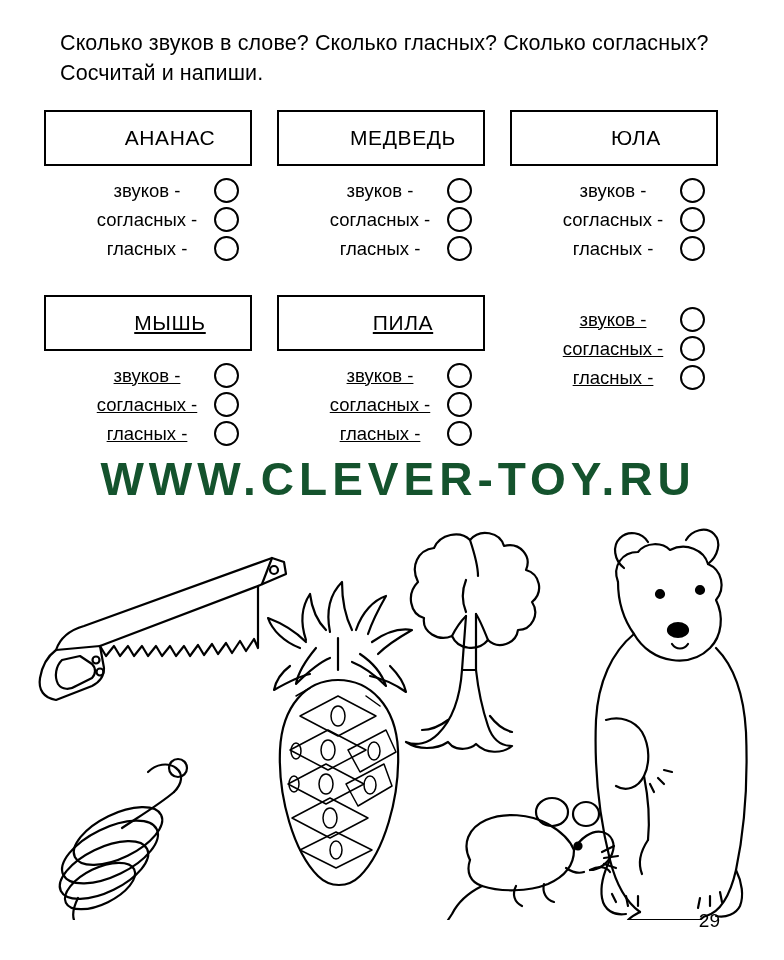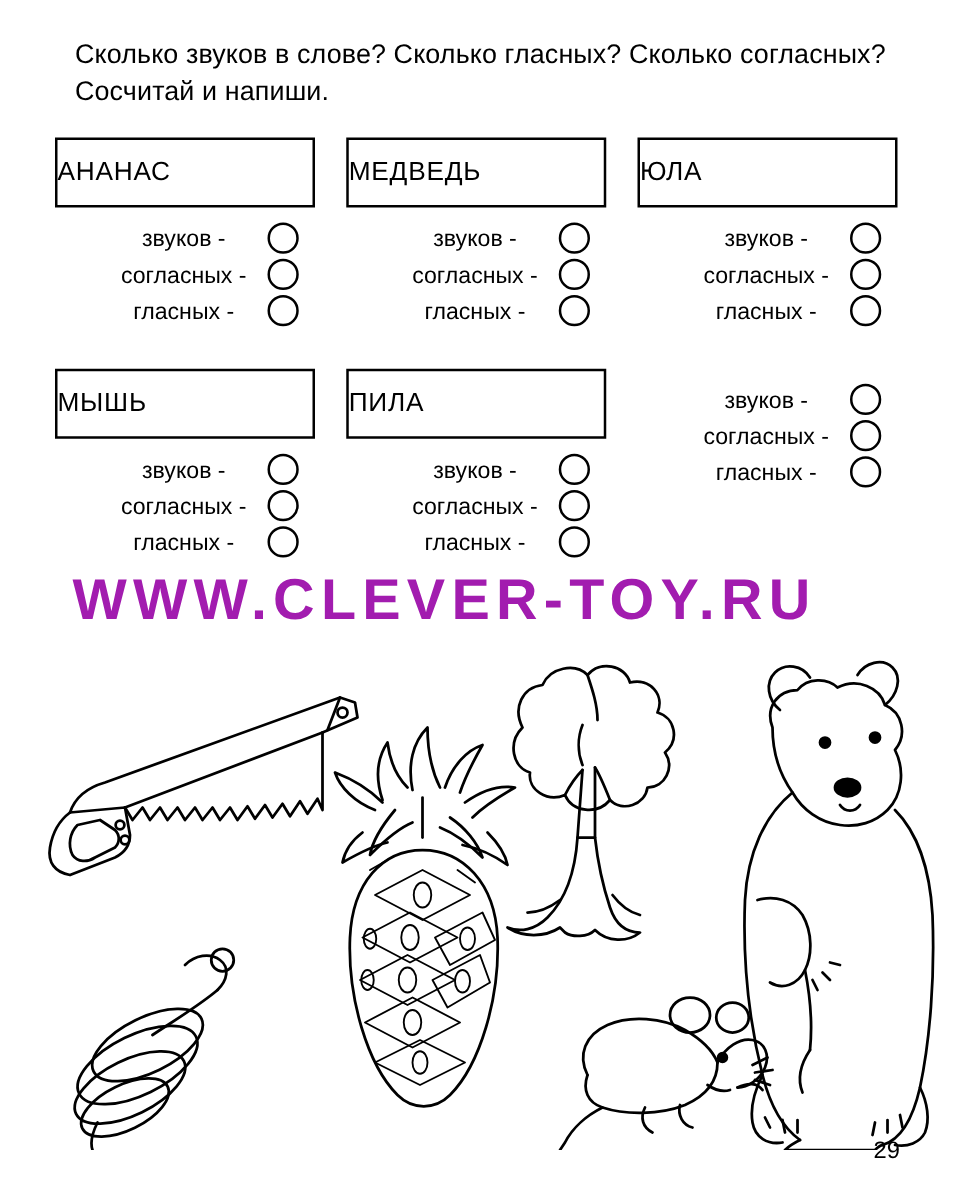--- a/index.html
+++ b/index.html
@@ -36,33 +36,35 @@
     top: 110px;
     width: 700px;
   }
   .row {
     display: flex;
     flex-direction: row;
     justify-content: flex-start;
   }
   .row.second {
     margin-top: 32px;
+    text-decoration: underline;
   }
   .cell {
     width: 233px;
     box-sizing: border-box;
   }
   .word-box {
     border: 2.2px solid #000;
     height: 56px;
     width: 208px;
     display: flex;
     align-items: center;
-    justify-content: flex-start;
+    justify-content: center;
     box-sizing: border-box;
+    padding-left: 44px;
   }
   .word-box span {
     font-size: 21px;
     letter-spacing: 0.6px;
   }
   .lines {
     margin-top: 10px;
     padding-left: 44px;
   }
   .line {
@@ -83,24 +85,24 @@
     border-radius: 50%;
     margin-left: 8px;
     box-sizing: border-box;
     background: #ffffff;
   }
   .watermark {
     position: absolute;
     left: 58px;
     top: 452px;
     width: 680px;
-    text-align: left;
+    text-align: center;
     font-size: 46px;
     letter-spacing: 5px;
-    color: #a21caf;
+    color: #14532d;
     font-weight: bold;
     pointer-events: none;
     user-select: none;
   }
   .art {
     position: absolute;
     left: 0;
     top: 520px;
     width: 784px;
     height: 400px;

